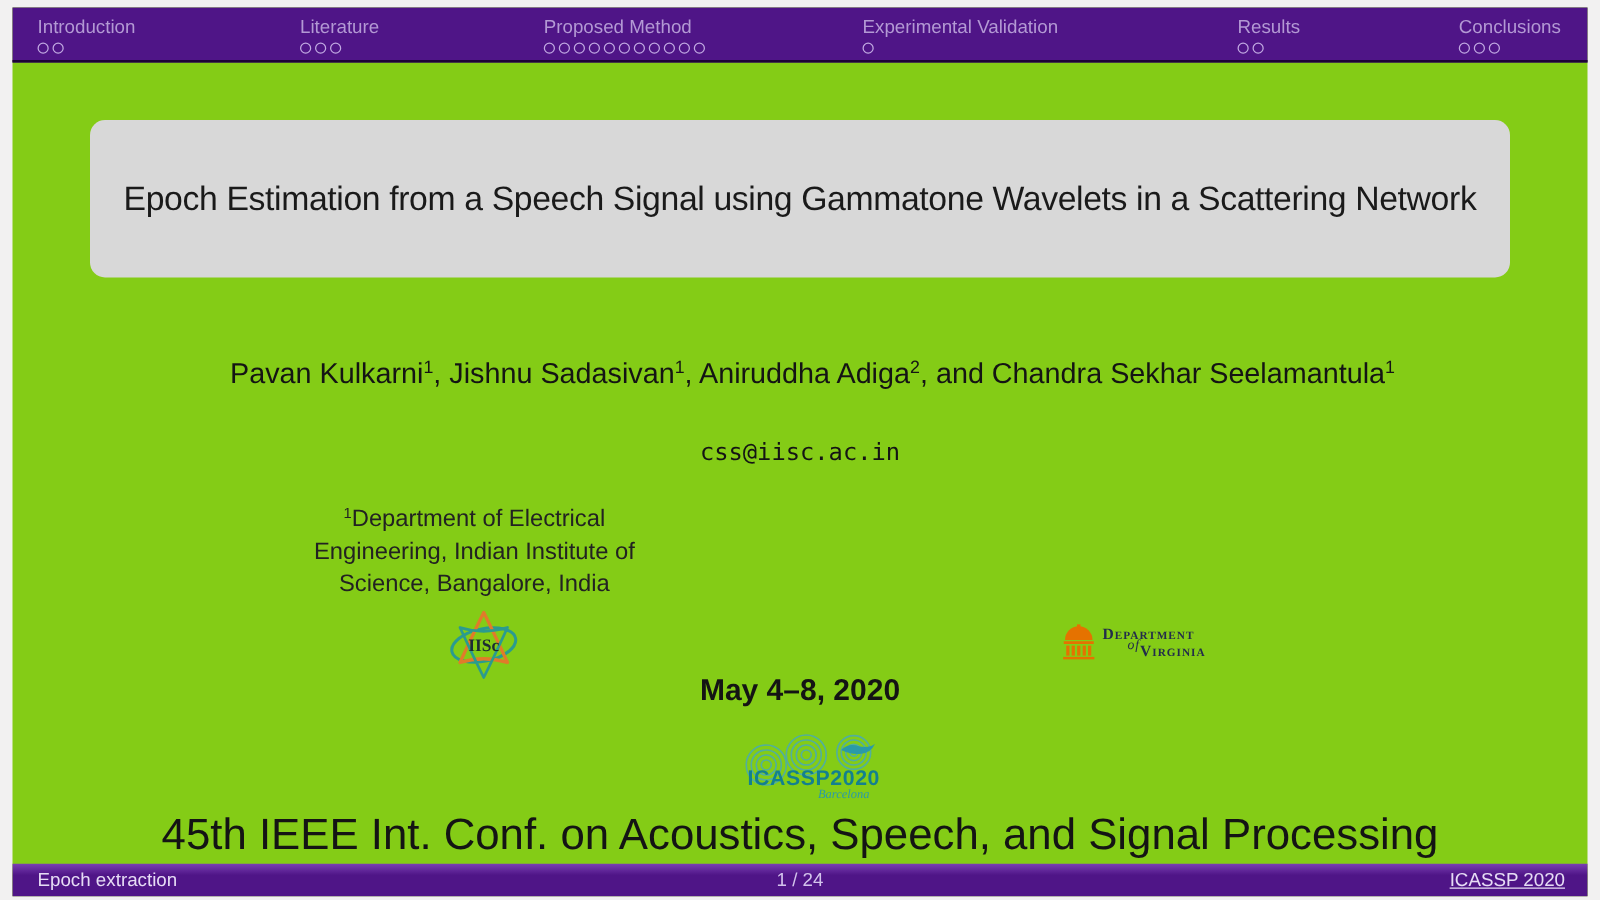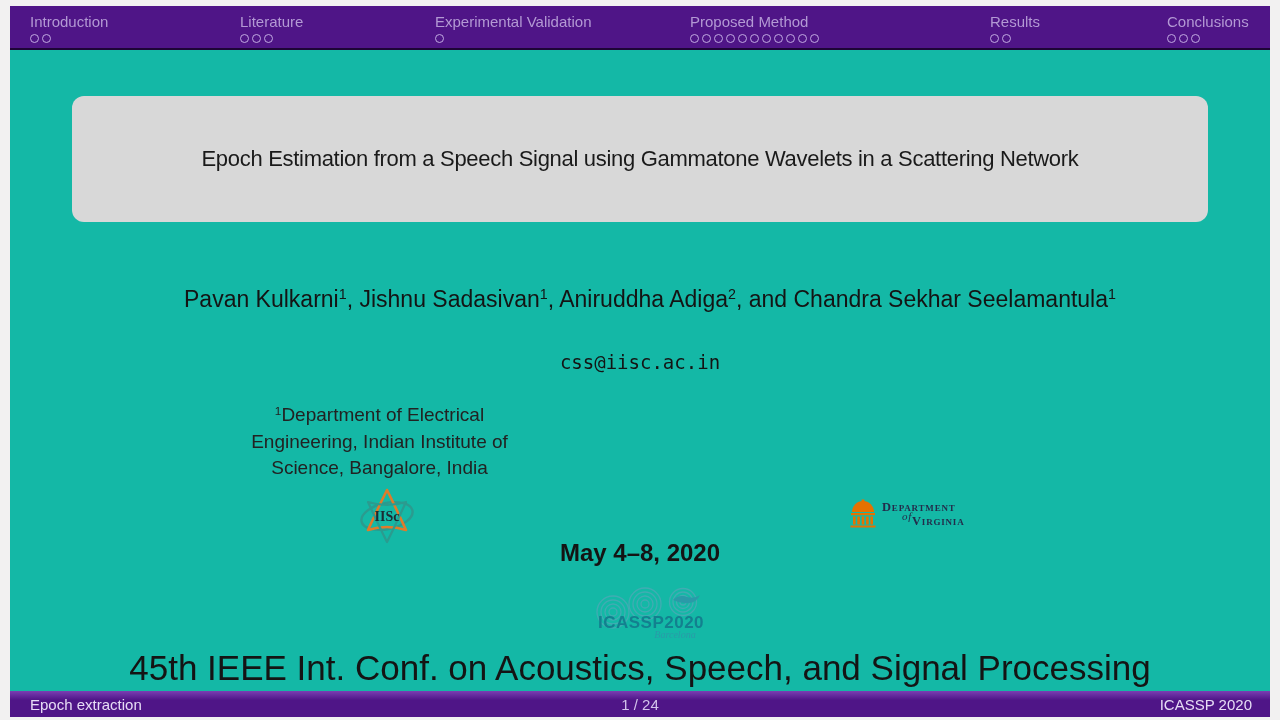--- a/index.html
+++ b/index.html
@@ -6,21 +6,21 @@
   html, body { width: 1280px; height: 720px; overflow: hidden; }
   body {
     background: #f2f1f1;
     font-family: "Liberation Sans", sans-serif;
     position: relative;
   }
   .slide {
     position: absolute;
     left: 10px; top: 6px;
     width: 1260px; height: 711px;
-    background: #14b8a6;
+    background: #84cc16;
   }
 
   
   .topbar {
     position: absolute;
     left: 0; top: 0;
     width: 100%; height: 44px;
     background: #4f1587;
     border-bottom: 2px solid #1d0536;
   }
@@ -52,21 +52,21 @@
   .title-box {
     position: absolute;
     left: 62px; top: 90px;
     width: 1136px; height: 126px;
     background: #d8d8d8;
     border-radius: 12px;
     display: flex; align-items: center; justify-content: center;
     padding: 10px 24px;
   }
   .title-text {
-    font-size: 22px;
+    font-size: 27px;
     letter-spacing: -0.3px;
     line-height: 40px;
     color: #1a1a1a;
     text-align: left;
   }
 
   
   .authors {
     position: absolute;
     left: 160px; top: 272px;
@@ -146,21 +146,21 @@
     position: absolute;
     left: 0; bottom: 0;
     width: 100%; height: 26px;
     background: linear-gradient(to bottom, #7a3fb3 0%, #4f1587 35%, #4f1587 100%);
     display: flex; align-items: center;
     color: #e6dcf5;
     font-size: 15px;
   }
   .foot-left   { position: absolute; left: 20px; }
   .foot-center { position: absolute; left: 0; width: 100%; text-align: center; color: #d3c3ec; }
-  .foot-right  { position: absolute; right: 18px; }
+  .foot-right  { position: absolute; right: 18px; text-decoration: underline; }
 </style>
 </head>
 <body>
 
 <div class="slide">
 
   <div class="topbar">
 
       <div class="nav-section">
         <div class="nav-label">Introduction</div>
@@ -173,39 +173,39 @@
       <div class="nav-section">
         <div class="nav-label">Literature</div>
         <div class="nav-dots">
           <span class="dot"></span>
           <span class="dot"></span>
           <span class="dot"></span>
         </div>
       </div>
 
       <div class="nav-section">
+        <div class="nav-label">Proposed Method</div>
+        <div class="nav-dots">
+          <span class="dot"></span>
+          <span class="dot"></span>
+          <span class="dot"></span>
+          <span class="dot"></span>
+          <span class="dot"></span>
+          <span class="dot"></span>
+          <span class="dot"></span>
+          <span class="dot"></span>
+          <span class="dot"></span>
+          <span class="dot"></span>
+          <span class="dot"></span>
+        </div>
+      </div>
+
+      <div class="nav-section">
         <div class="nav-label">Experimental Validation</div>
         <div class="nav-dots">
-          <span class="dot"></span>
-        </div>
-      </div>
-
-      <div class="nav-section">
-        <div class="nav-label">Proposed Method</div>
-        <div class="nav-dots">
-          <span class="dot"></span>
-          <span class="dot"></span>
-          <span class="dot"></span>
-          <span class="dot"></span>
-          <span class="dot"></span>
-          <span class="dot"></span>
-          <span class="dot"></span>
-          <span class="dot"></span>
-          <span class="dot"></span>
-          <span class="dot"></span>
           <span class="dot"></span>
         </div>
       </div>
 
       <div class="nav-section">
         <div class="nav-label">Results</div>
         <div class="nav-dots">
           <span class="dot"></span>
           <span class="dot"></span>
         </div>

